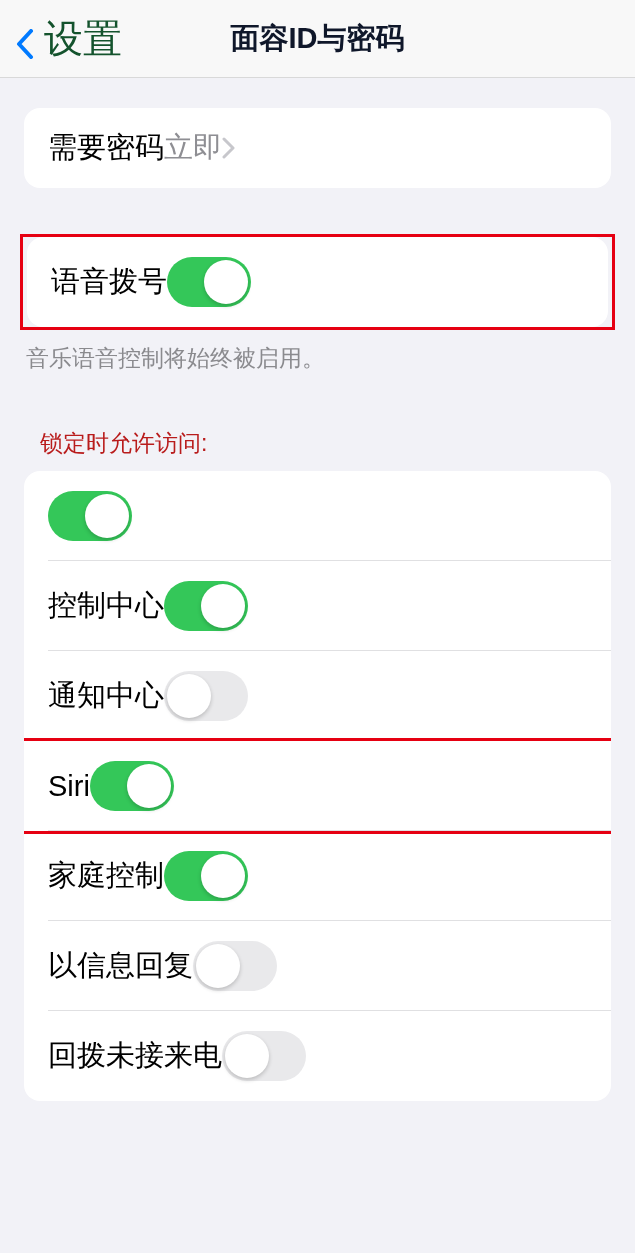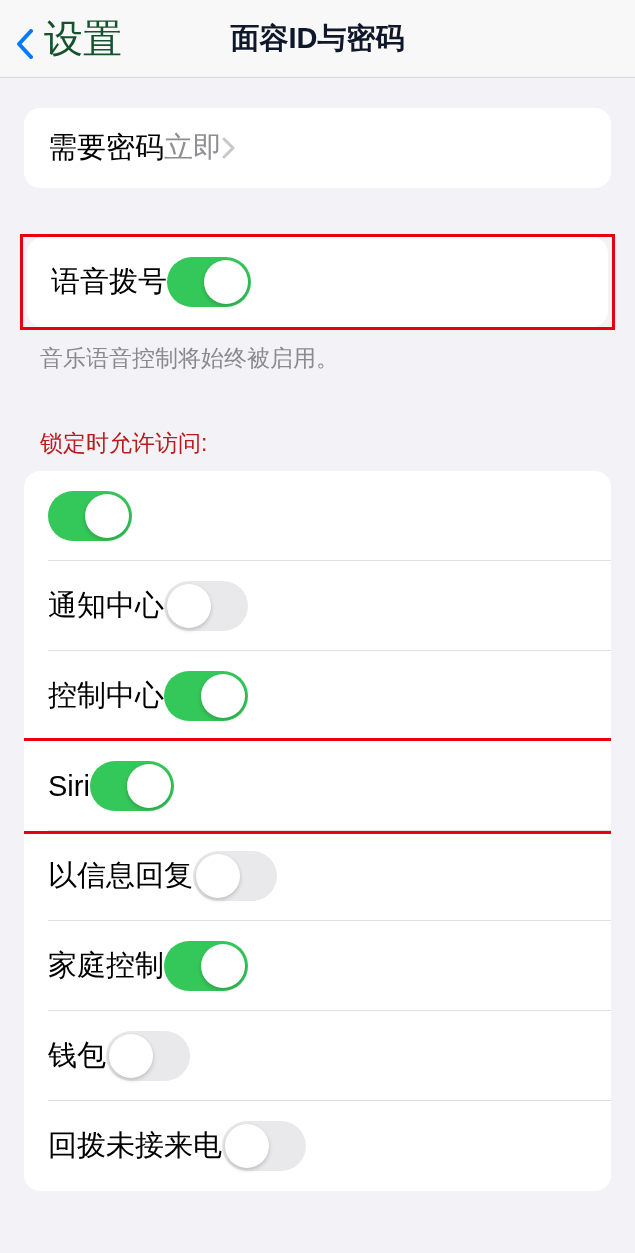--- a/index.html
+++ b/index.html
@@ -92,21 +92,21 @@
       width: 14px;
       height: 22px;
     }
     .chevron-right svg {
       width: 100%;
       height: 100%;
     }
     .footer-text {
       font-size: 23px;
       color: #8a8a8e;
-      padding: 12px 40px 0 40px;
+      padding: 12px 40px 0 26px;
       line-height: 1.4;
     }
     .header-text {
       font-size: 23px;
       color: #b91c1c;
       padding: 24px 40px 12px 40px;
     }
     .toggle {
       width: 84px;
       height: 50px;
@@ -217,56 +217,50 @@
 
   <div class="section">
     <div class="header-text">锁定时允许访问:</div>
     <div class="group" id="lock-access-group">
     <div class="row">
           <div class="toggle on">
             <div class="toggle-knob"></div>
           </div>
         </div>
         <div class="row">
+          <span class="row-label">控制中心</span>
+          <div class="toggle on">
+            <div class="toggle-knob"></div>
+          </div>
+        </div>
+        <div class="row">
           <span class="row-label">通知中心</span>
           <div class="toggle off">
             <div class="toggle-knob"></div>
           </div>
         </div>
-        <div class="row">
-          <span class="row-label">控制中心</span>
-          <div class="toggle on">
-            <div class="toggle-knob"></div>
-          </div>
-        </div>
         <div class="row highlight-row">
           <span class="row-label">Siri</span>
           <div class="toggle on">
             <div class="toggle-knob"></div>
           </div>
         </div>
         <div class="row">
+          <span class="row-label">家庭控制</span>
+          <div class="toggle on">
+            <div class="toggle-knob"></div>
+          </div>
+        </div>
+        <div class="row">
           <span class="row-label">以信息回复</span>
           <div class="toggle off">
             <div class="toggle-knob"></div>
           </div>
         </div>
         <div class="row">
-          <span class="row-label">家庭控制</span>
-          <div class="toggle on">
-            <div class="toggle-knob"></div>
-          </div>
-        </div>
-        <div class="row">
-          <span class="row-label">钱包</span>
-          <div class="toggle off">
-            <div class="toggle-knob"></div>
-          </div>
-        </div>
-        <div class="row">
           <span class="row-label">回拨未接来电</span>
           <div class="toggle off">
             <div class="toggle-knob"></div>
           </div>
         </div>
       </div>
 
   </div>
 
 </div>

